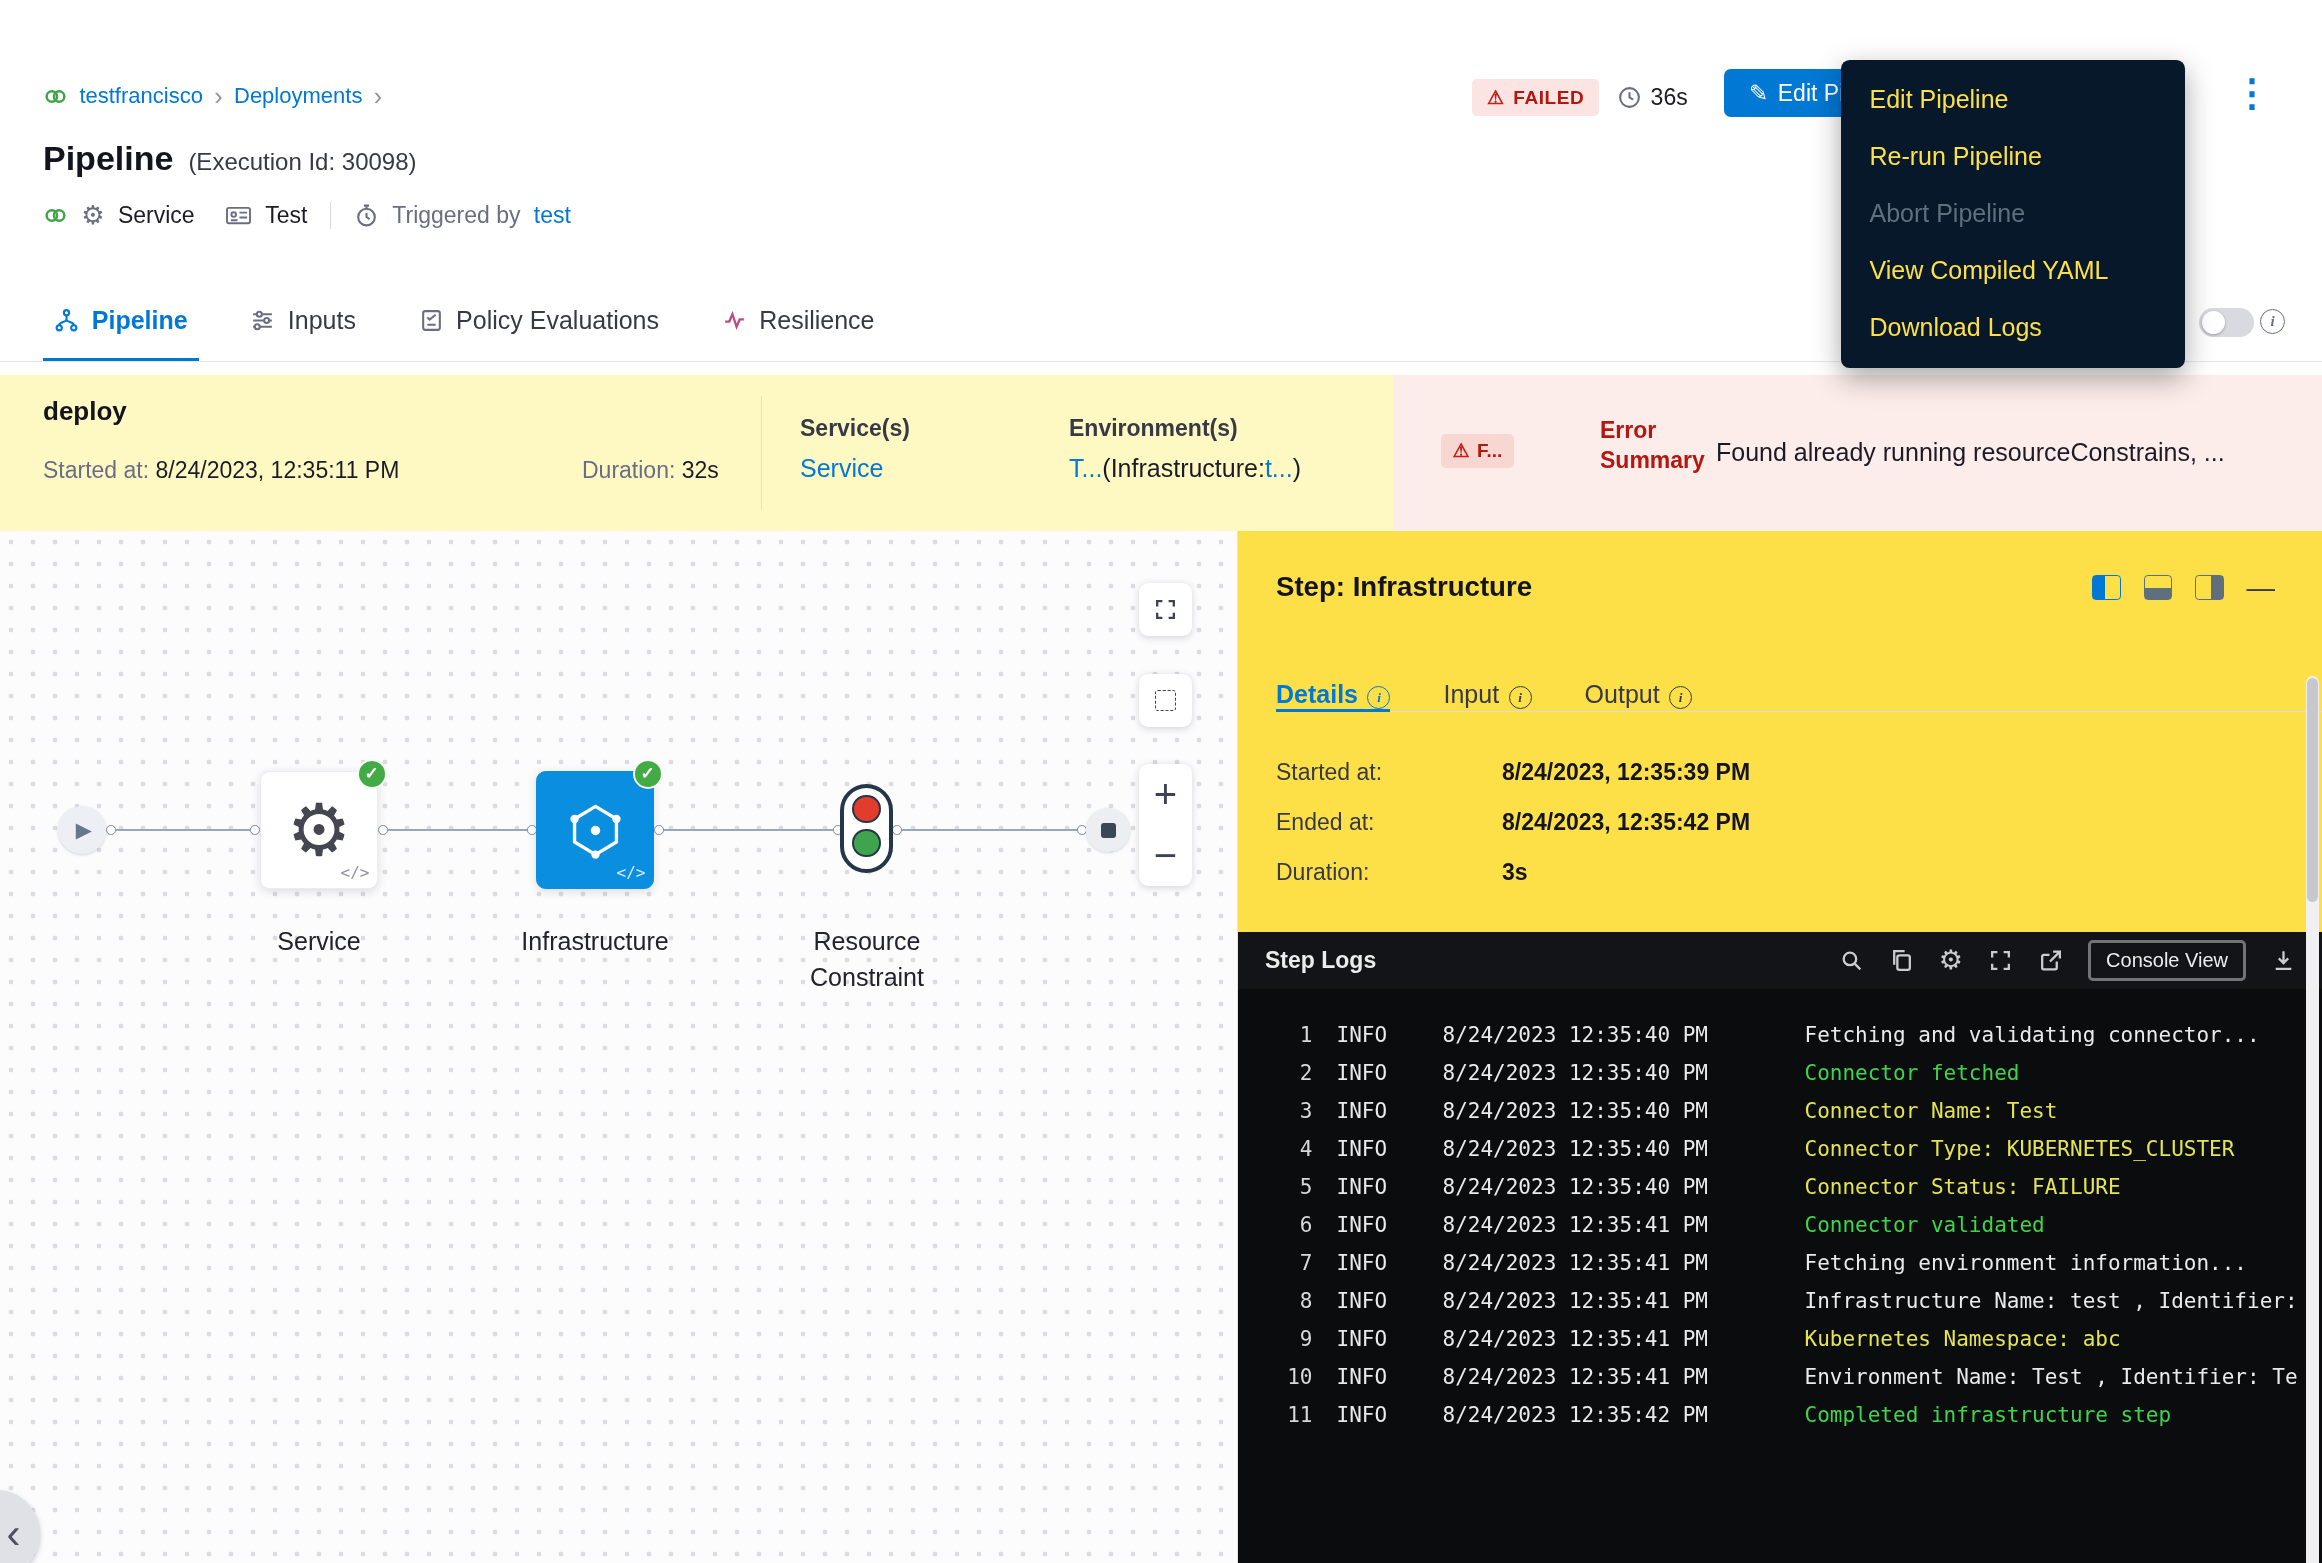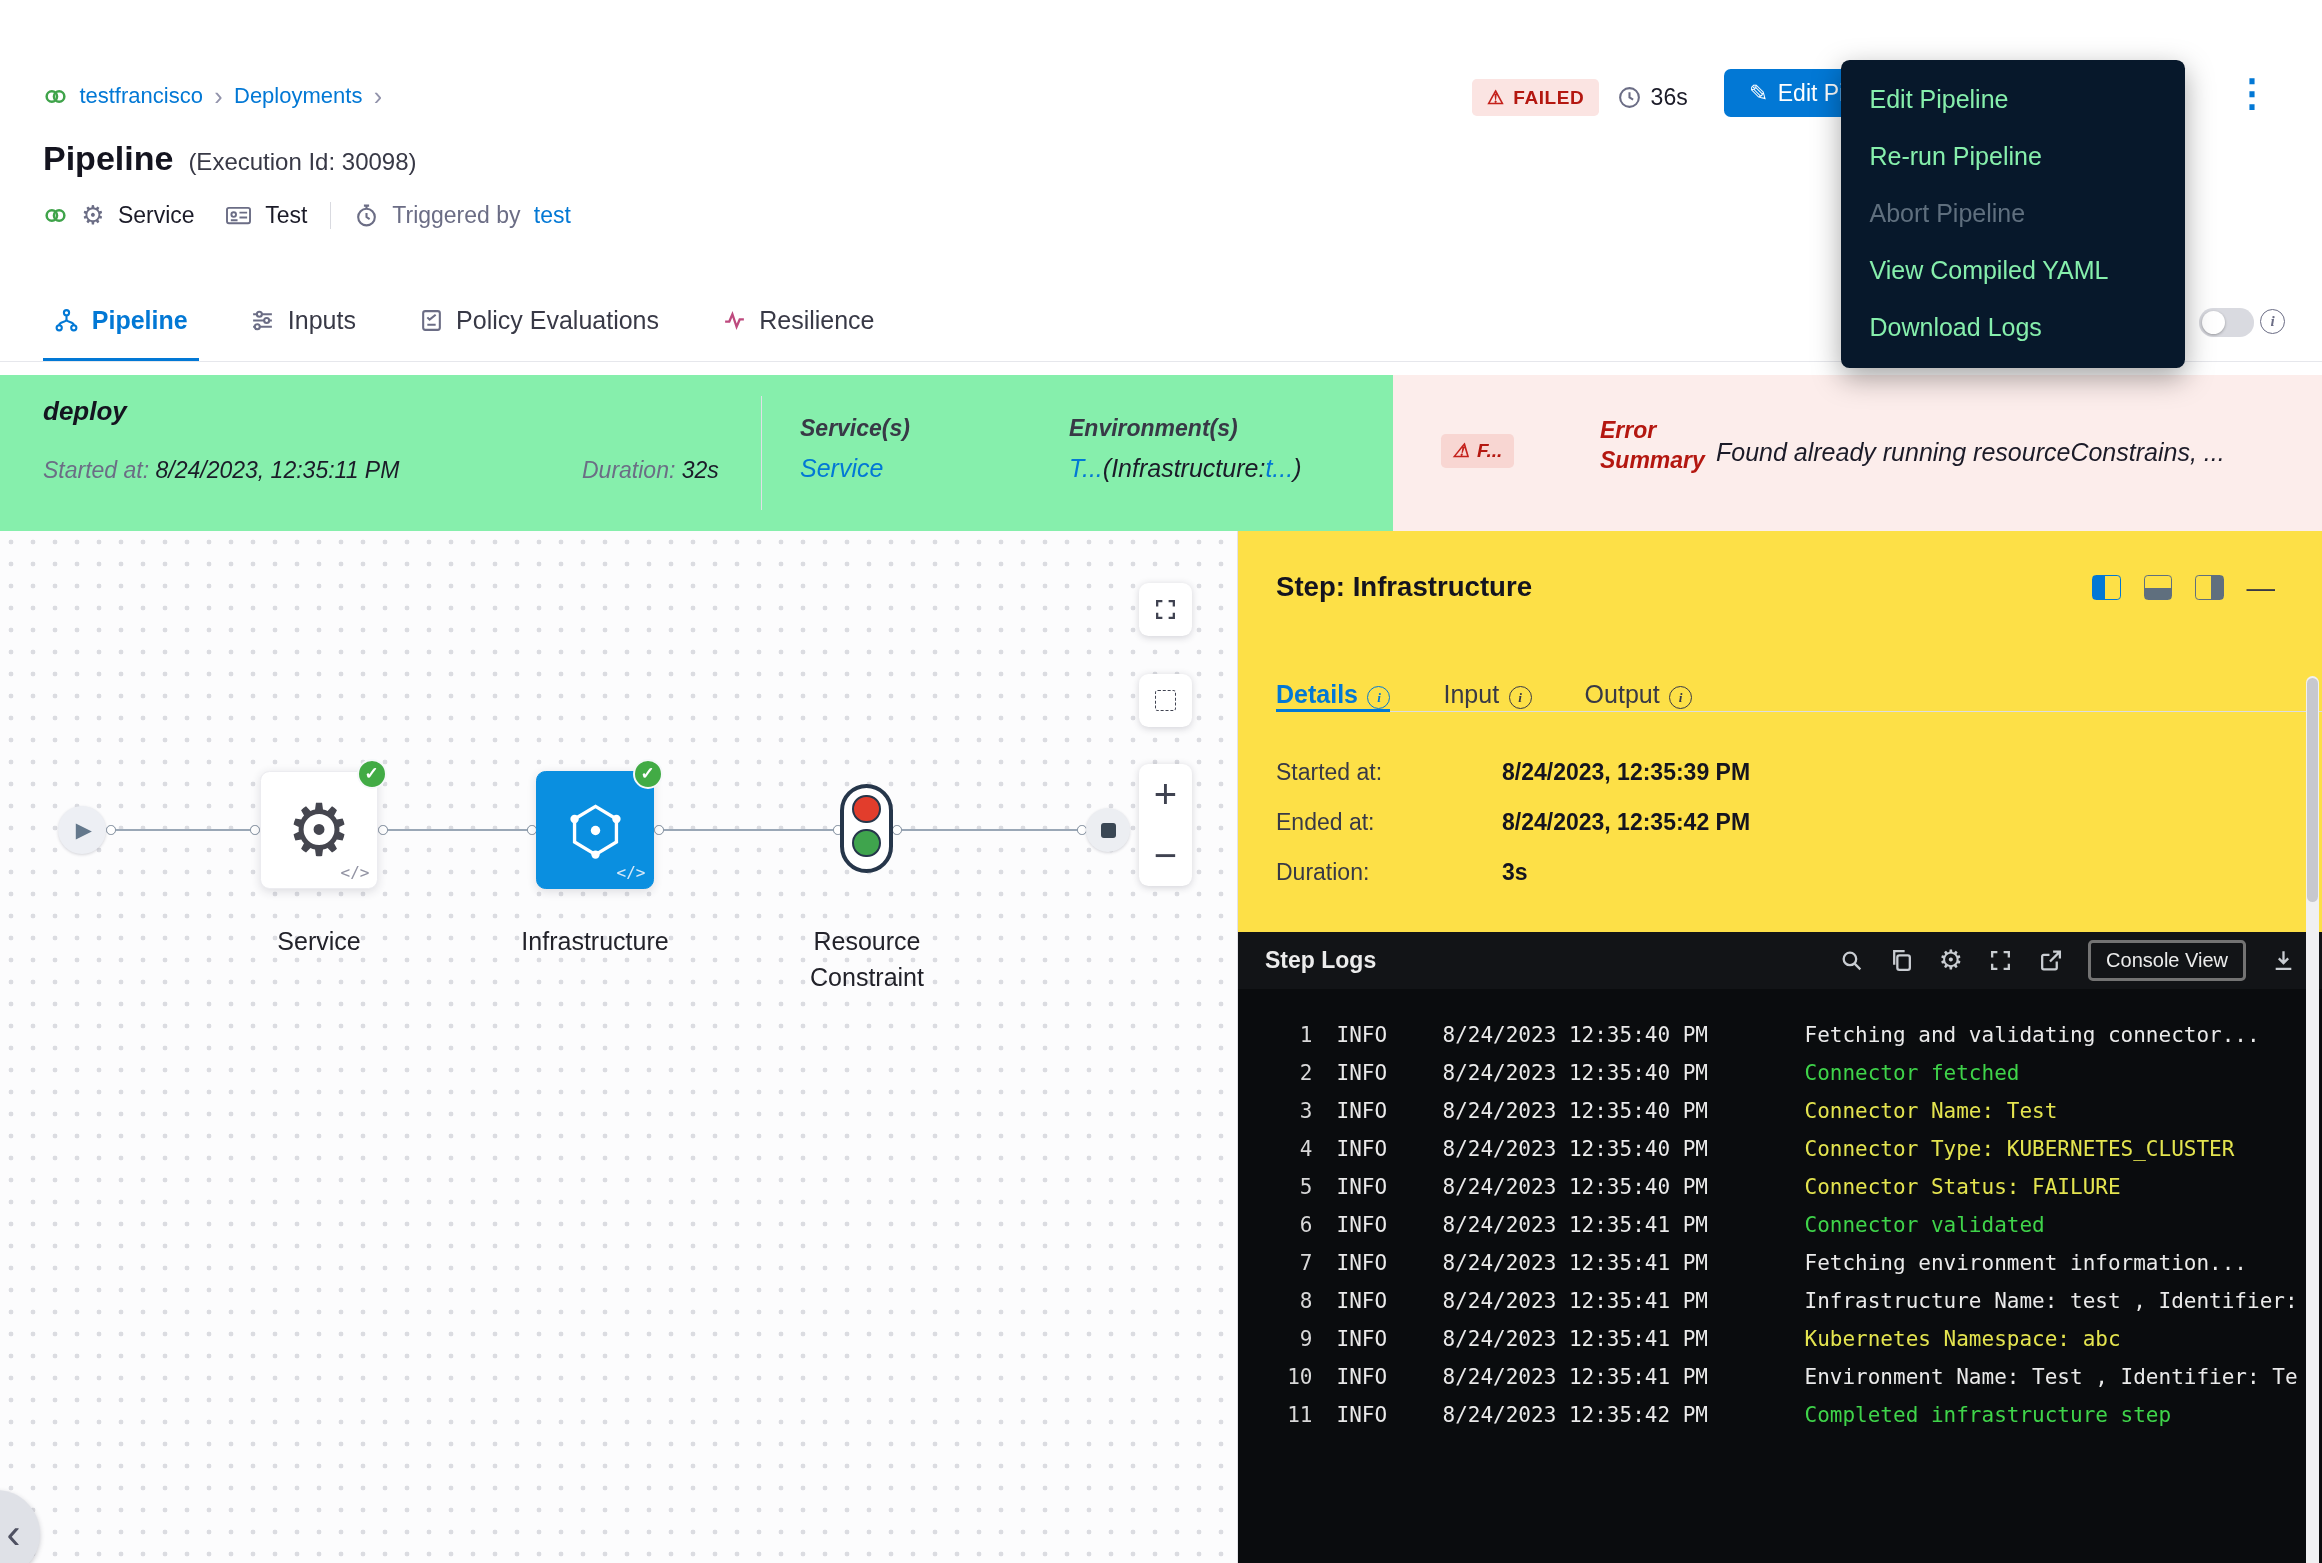--- a/index.html
+++ b/index.html
@@ -28,36 +28,36 @@
   .icon-gray { color:#6B6D85; }
   .edit-btn { position:absolute; left:1724px; top:25px; height:48px; background:#0278D5; color:#fff;
     border:none; border-radius:6.7px; font-size:23px; font-family:inherit; display:flex; align-items:center; gap:9.5px;
     padding:0 25px; width:238px; overflow:hidden; white-space:nowrap; }
   .kebab { position:absolute; left:2231px; top:25px; width:42px; height:48px; display:flex; align-items:center; justify-content:center;
     font-size:38px; font-weight:700; color:#0278D5; cursor:pointer; }
 
   
   .menu { position:absolute; left:1841px; top:16px; width:344px; background:#07182B; border-radius:8.6px;
     padding:11.4px 0; box-shadow:0 9.5px 28.5px rgba(0,0,0,.35); z-index:100; }
-  .menu-item { height:57px; display:flex; align-items:center; padding:0 28.5px; font-size:25px; color:#86efac; cursor:pointer; }
+  .menu-item { height:57px; display:flex; align-items:center; padding:0 28.5px; font-size:25px; color:#fde047; cursor:pointer; }
   .menu-item.disabled { color:#5F6F7E; cursor:default; }
 
   
   .tabs-row { position:relative; height:80px; border-bottom:1px solid #E6E7EC; display:flex; align-items:stretch; padding:0 43px; background:#fff; }
   .tab { display:flex; align-items:center; gap:12.4px; font-size:25px; color:#383946; padding:0 11.4px; margin-right:40px; cursor:pointer;
     border-bottom:3.8px solid transparent; }
   .tab.active { color:#0278D5; font-weight:700; border-bottom-color:#0278D5; }
   .toggle { position:absolute; left:2199px; top:26px; width:55px; height:28.5px; border-radius:14.3px; background:#D9DAE0; cursor:pointer; }
   .toggle-knob { position:absolute; left:2.9px; top:2.9px; width:23px; height:23px; border-radius:50%; background:#fff; box-shadow:0 1px 2.9px rgba(0,0,0,.3); }
   .icircle { display:inline-flex; width:25px; height:25px; border:1.9px solid currentColor; border-radius:50%;
     align-items:center; justify-content:center; font-size:15px; font-style:italic; font-weight:700; font-family:"Liberation Serif",serif; }
   .tabs-info { position:absolute; left:2260px; top:27px; color:#6B6D85; }
 
   
-  .stagebar { position:relative; margin-top:13.3px; height:156px; background:#86efac;font-style:italic; }
+  .stagebar { position:relative; margin-top:13.3px; height:156px; background:#fef9c3; }
   .stage-name { position:absolute; left:43px; top:21px; font-size:26px; font-weight:700; color:#14141F; }
   .stage-started { position:absolute; left:43px; top:82px; font-size:23px; }
   .stage-duration { position:absolute; left:582px; top:82px; font-size:23px; }
   .stage-divider { position:absolute; left:761px; top:21px; bottom:21px; width:1px; background:#DFE0E6; }
   .stage-col-label { font-size:23px; font-weight:700; color:#383946; }
   .stage-col-value { font-size:25px; margin-top:11.4px; }
   .col-services { position:absolute; left:800px; top:40px; }
   .col-envs { position:absolute; left:1069px; top:40px; }
   .error-area { position:absolute; right:0; top:0; bottom:0; width:930px; background:#FCEDEB; }
   .error-badge { position:absolute; left:48px; top:59px; display:flex; align-items:center; gap:7.6px;

